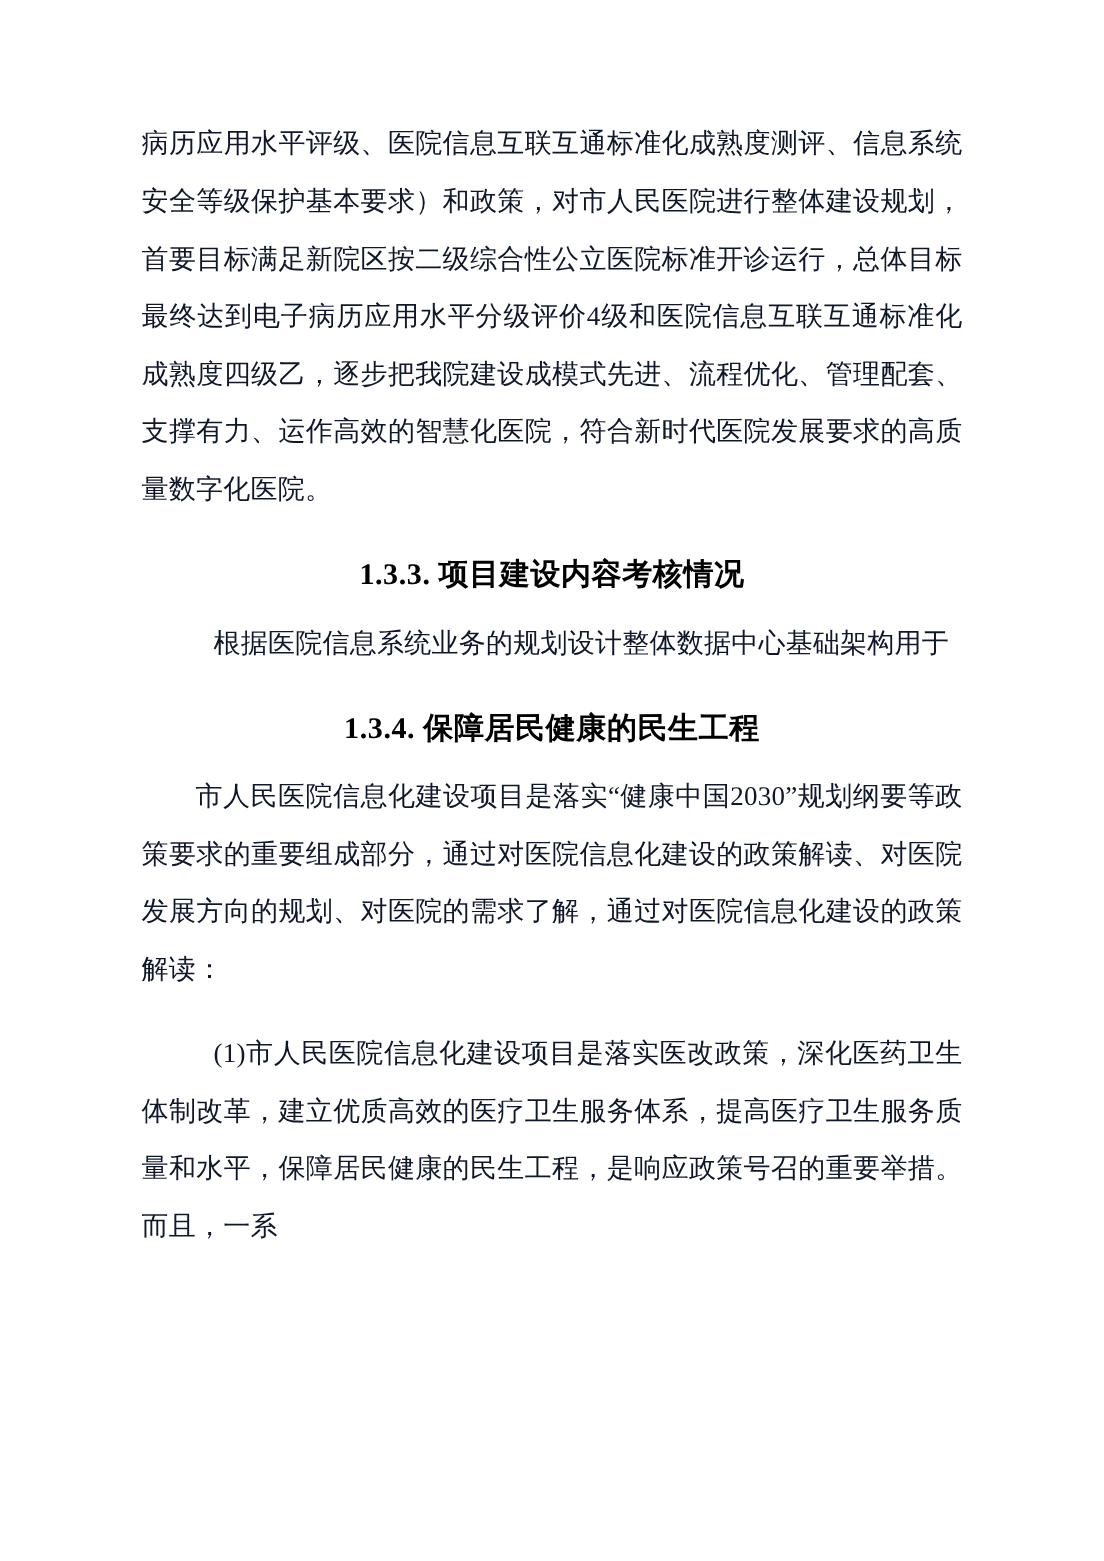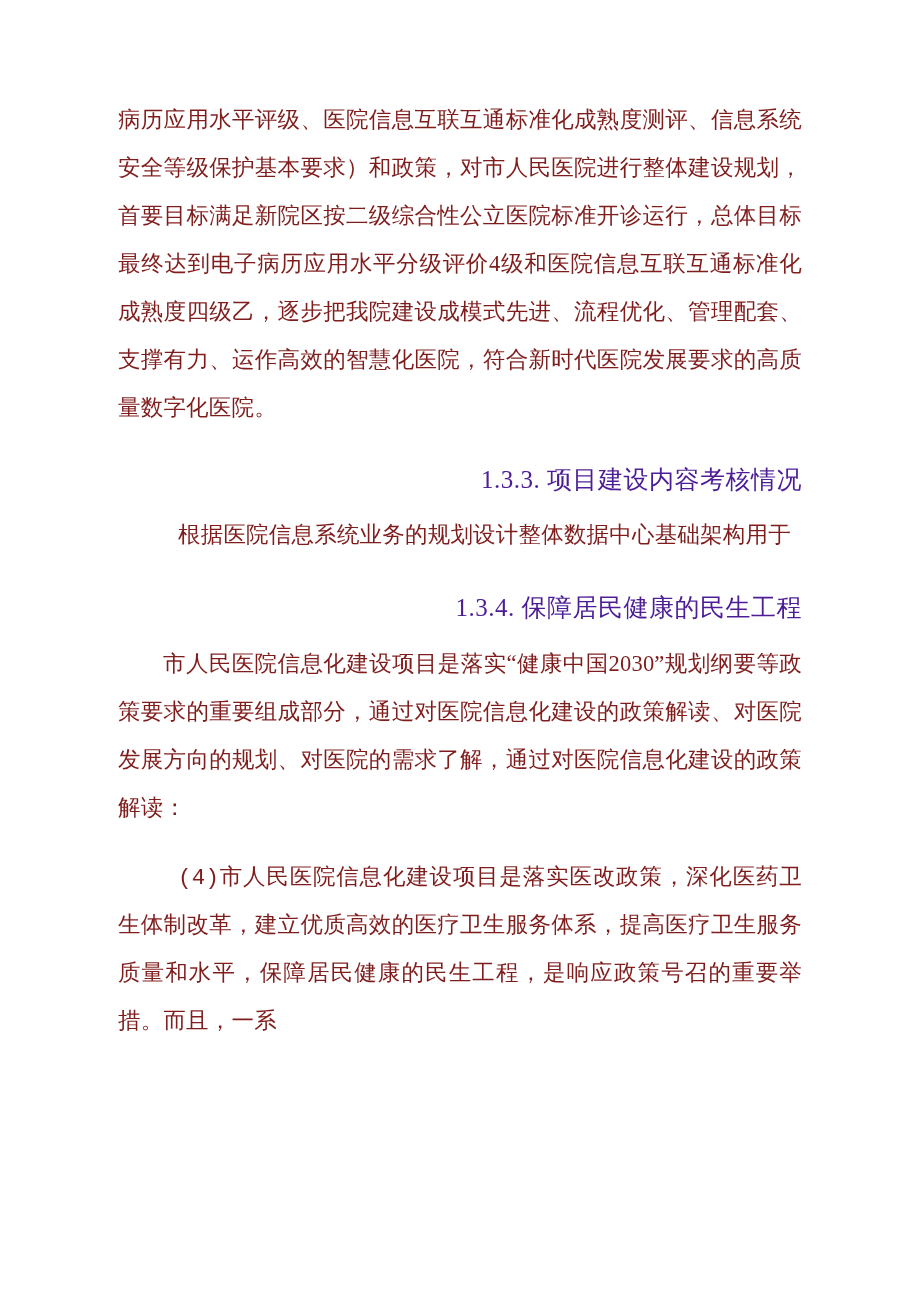--- a/index.html
+++ b/index.html
@@ -24,37 +24,36 @@
   .doc-body {
     width: 100%;
   }
   p.para {
     margin: 0 0 0 0;
     font-size: 22.5px;
     line-height: 48px;
     text-align: justify;
     text-justify: inter-ideograph;
     letter-spacing: 0.2px;
-    color: #7f1d1d;
+    color: #0f172a;
   }
   p.indent2 {
     text-indent: 45px;
   }
   p.indent3 {
     text-indent: 60px;
-    font-family: Liberation Mono, monospace;
   }
   h2.heading {
     margin: 26px 0 10px 0;
     font-size: 25px;
-    font-weight: normal;
+    font-weight: bold;
     line-height: 44px;
     letter-spacing: 0.5px;
-    color: #4c1d95;
-    text-align: right;
+    color: #000000;
+    text-align: center;
   }
   .gap-md { height: 22px; }
 </style>
 </head>
 <body>
 
 <div class="page">
   <div class="doc-body">
 
     <p class="para">病历应用水平评级、医院信息互联互通标准化成熟度测评、信息系统安全等级保护基本要求）和政策，对市人民医院进行整体建设规划，首要目标满足新院区按二级综合性公立医院标准开诊运行，总体目标最终达到电子病历应用水平分级评价4级和医院信息互联互通标准化成熟度四级乙，逐步把我院建设成模式先进、流程优化、管理配套、支撑有力、运作高效的智慧化医院，符合新时代医院发展要求的高质量数字化医院。</p>
@@ -63,16 +62,16 @@
 
     <p class="para indent3">根据医院信息系统业务的规划设计整体数据中心基础架构用于</p>
 
 
     <h2 class="heading">1.3.4. 保障居民健康的民生工程</h2>
 
     <p class="para indent2">市人民医院信息化建设项目是落实“健康中国2030”规划纲要等政策要求的重要组成部分，通过对医院信息化建设的政策解读、对医院发展方向的规划、对医院的需求了解，通过对医院信息化建设的政策解读：</p>
 
     <div class="gap-md"></div>
 
-    <p class="para indent3">(4)市人民医院信息化建设项目是落实医改政策，深化医药卫生体制改革，建立优质高效的医疗卫生服务体系，提高医疗卫生服务质量和水平，保障居民健康的民生工程，是响应政策号召的重要举措。而且，一系</p>
+    <p class="para indent3">(1)市人民医院信息化建设项目是落实医改政策，深化医药卫生体制改革，建立优质高效的医疗卫生服务体系，提高医疗卫生服务质量和水平，保障居民健康的民生工程，是响应政策号召的重要举措。而且，一系</p>
 
   </div>
 </div>
 
 </body></html>

